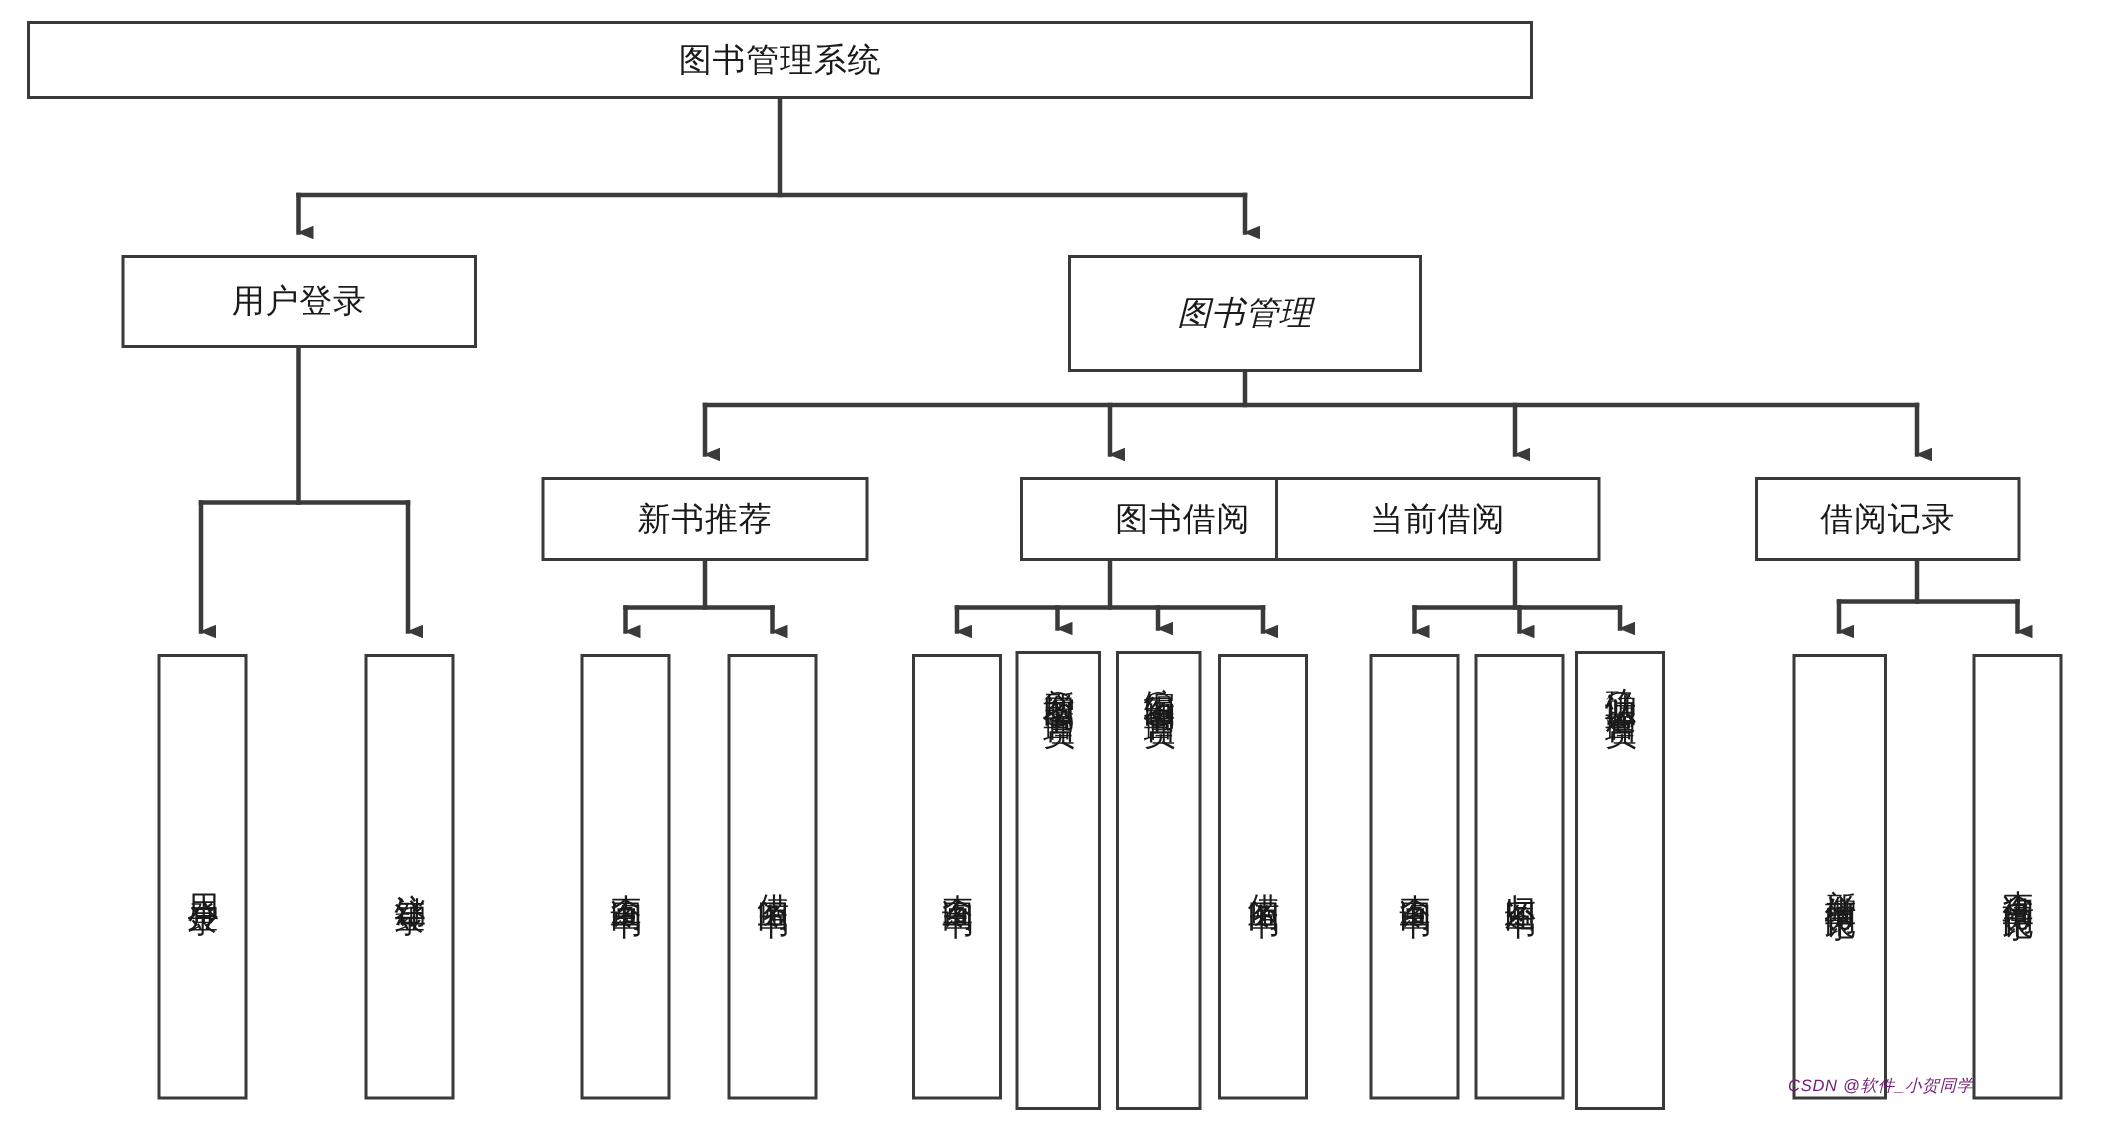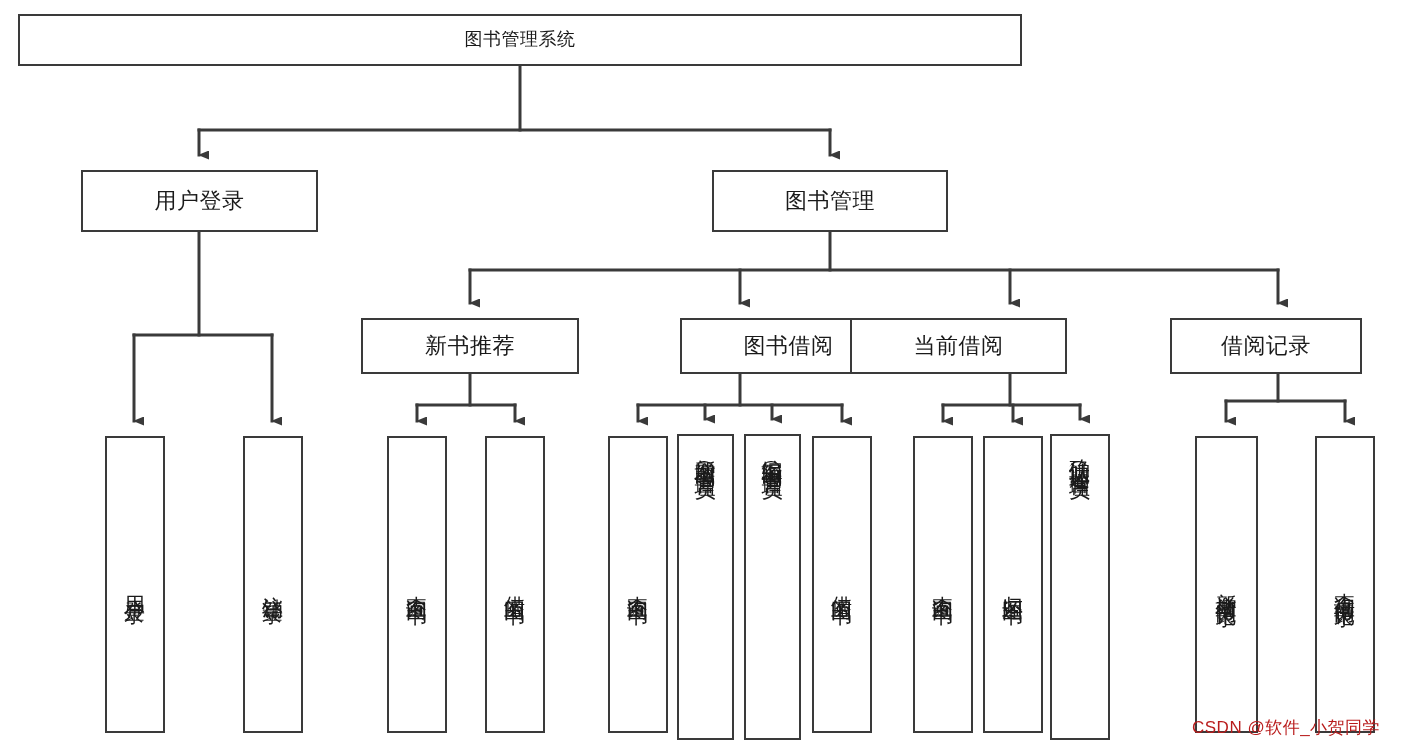--- a/index.html
+++ b/index.html
@@ -43,45 +43,46 @@
     line-height: 1.18;
     white-space: nowrap;
   }
   
   .node.horizontal .node-label {
     writing-mode: horizontal-tb;
     font-size: 22px;
     letter-spacing: 0.5px;
   }
   .node.root .node-label {
-    font-size: 18px;
+    font-size: 22px;
   }
   
   .node.vertical {
     align-items: flex-start;
     padding-top: 6px;
   }
   .node.vertical .node-label {
     writing-mode: vertical-rl;
     text-orientation: upright;
     font-size: 21px;
     letter-spacing: 3px;
     line-height: 1;
   }
   .node.vertical.centered {
     align-items: center;
     padding-top: 0;
   }
   .watermark {
     position: absolute;
-    font-size: 17px;
-    color: #b91c1c;
+    font-size: 11px;
+    color: #701a75;
     white-space: nowrap;
     z-index: 3;
     letter-spacing: 0.5px;
+    font-style: italic;
   }
 </style>
 </head>
 <body>
 
 <div id="diagram-root">
 
   <svg id="edges-layer" viewBox="0 0 1405 747" width="1405" height="747" xmlns="http://www.w3.org/2000/svg">
     <defs>
       <marker id="arrowhead" markerWidth="9" markerHeight="11" refX="4.5" refY="10" orient="auto" markerUnits="userSpaceOnUse">
@@ -132,34 +133,34 @@
     </g>
   </svg>
 
   <div class="node horizontal root" style="left:18px; top:14px; width:1004px; height:52px;">
     <span class="node-label">图书管理系统</span>
   </div>
 
   <div class="node horizontal" style="left:81px; top:170px; width:237px; height:62px;">
     <span class="node-label">用户登录</span>
   </div>
-  <div class="node horizontal" style="left:712px; top:170px; width:236px; height:62px;">
+  <div class="node horizontal" style="left:712px; top:170px; width:236px; height:78px;font-style:italic;">
     <span class="node-label">图书管理</span>
   </div>
 
   <div class="node horizontal" style="left:361px; top:318px; width:218px; height:56px;">
     <span class="node-label">新书推荐</span>
   </div>
   <div class="node horizontal" style="left:632px; top:318px; width:217px; height:56px;margin-left:48px;">
     <span class="node-label">图书借阅</span>
   </div>
   <div class="node horizontal" style="left:850px; top:318px; width:217px; height:56px;">
     <span class="node-label">当前借阅</span>
   </div>
-  <div class="node horizontal" style="left:1170px; top:318px; width:192px; height:56px;">
+  <div class="node horizontal" style="left:1170px; top:318px; width:177px; height:56px;">
     <span class="node-label">借阅记录</span>
   </div>
 
   <div class="node vertical centered" style="left:105px; top:436px; width:60px; height:297px;">
     <span class="node-label">用户登录</span>
   </div>
   <div class="node vertical centered" style="left:243px; top:436px; width:60px; height:297px;">
     <span class="node-label">注销登录</span>
   </div>
 

